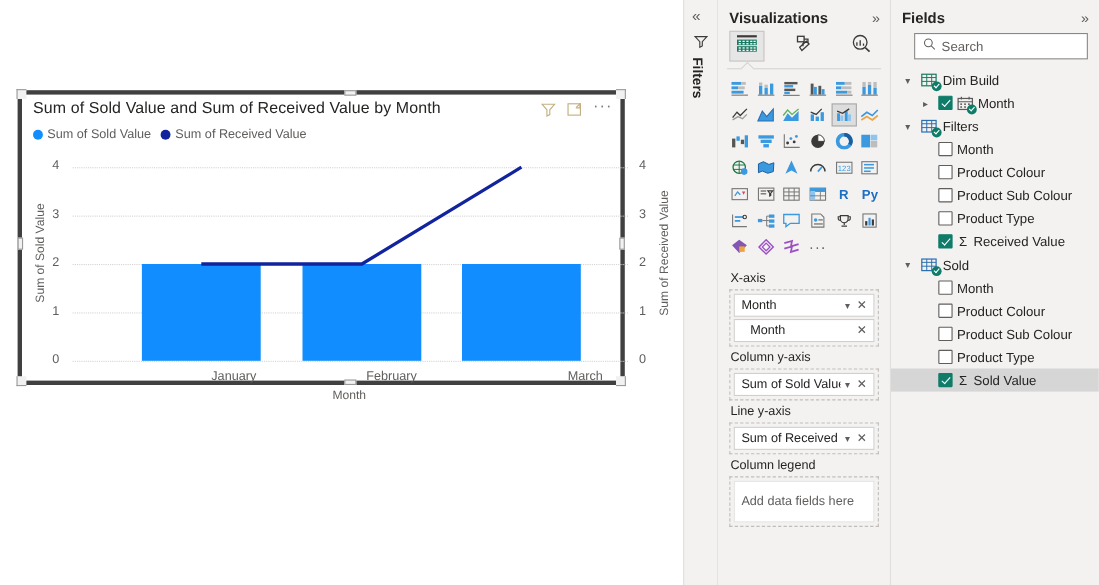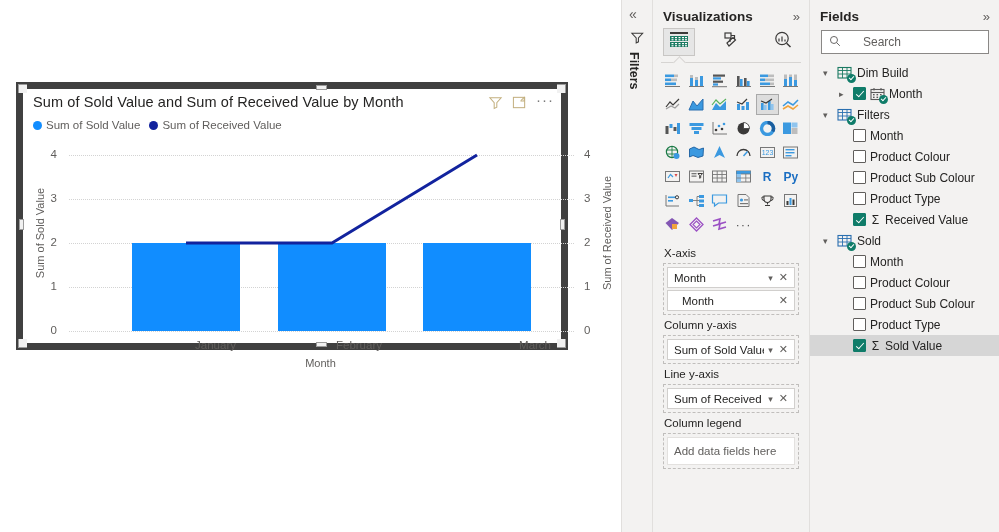--- a/index.html
+++ b/index.html
@@ -20,21 +20,21 @@
     background: #ffffff;
     flex: 0 0 621px;
   }
 
   
   .visual {
     position: absolute;
     left: 16px; top: 82px;
     width: 552px; height: 268px;
     background: #fff;
-    border: 7px solid #404040;
+    border: 4px solid #404040;
   }
   .visual-title {
     position: absolute; left: 10px; top: 5px;
     font-size: 14.5px; color: #252423; letter-spacing: .1px;
     white-space: nowrap;
   }
   .visual-header-icons {
     position: absolute; right: 7px; top: 6px;
     display: flex; align-items: center; gap: 9px;
   }
@@ -167,32 +167,32 @@
     font-size: 11.5px; color: #252423;
     padding: 2px 4px 2px 6px; height: 21px;
   }
   .chip + .chip { margin-top: 2px; }
   .chip.nested { padding-left: 14px; border: 1px solid #d1cfcd; }
   .chip-name { flex: 1; white-space: nowrap; overflow: hidden; }
   .chip-chev { font-size: 9px; color: #605e5c; cursor: pointer; }
   .chip-x { font-size: 11px; color: #605e5c; cursor: pointer; padding: 0 2px; }
   .well-empty {
     background: #fff; border: 1px solid #e3e1df;
-    font-size: 11.5px; color: #605e5c; padding: 3px 6px; height: 28px;
+    font-size: 11.5px; color: #605e5c; padding: 3px 6px; height: 38px;
     display: flex; align-items: center;
   }
 
   
   .fields-pane {
     flex: 1 1 auto; height: 532px; background: #f3f2f1;
     position: relative; overflow: hidden;
   }
   .search-box {
-    margin: 2px 10px 8px 11px; height: 24px; background: #fff;
-    border: 1px solid #8a8886; display: flex; align-items: center; gap: 22px;
+    margin: 2px 10px 8px 21px; height: 24px; background: #fff;
+    border: 1px solid #8a8886; display: flex; align-items: center; gap: 5px;
     padding: 0 7px;
   }
   .search-ph { font-size: 12px; color: #605e5c; }
   .tree { padding-left: 11px; }
   .tree-row {
     display: flex; align-items: center; height: 21px;
     font-size: 12px; color: #252423; gap: 4px; cursor: pointer;
   }
   .tree-row.table-row { padding-left: 2px; }
   .tree-row.field-row { padding-left: 32px; }

